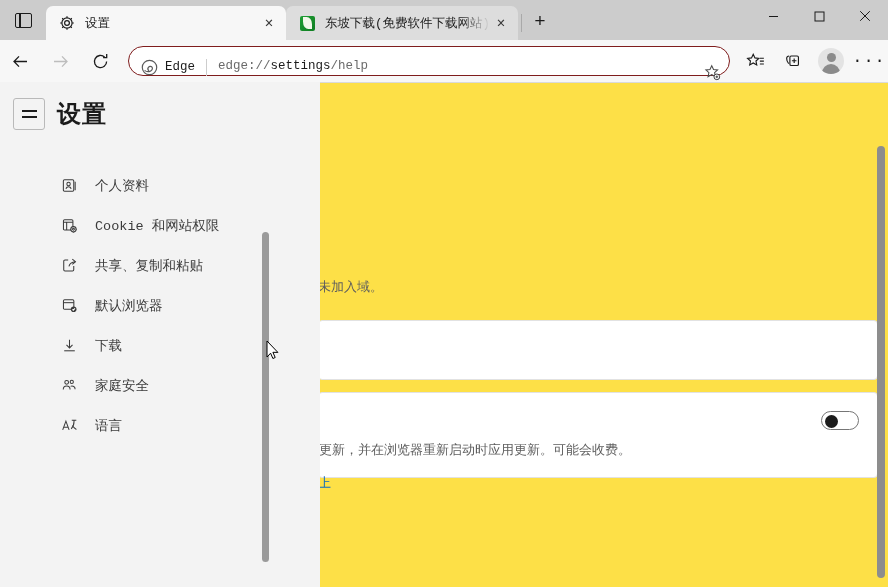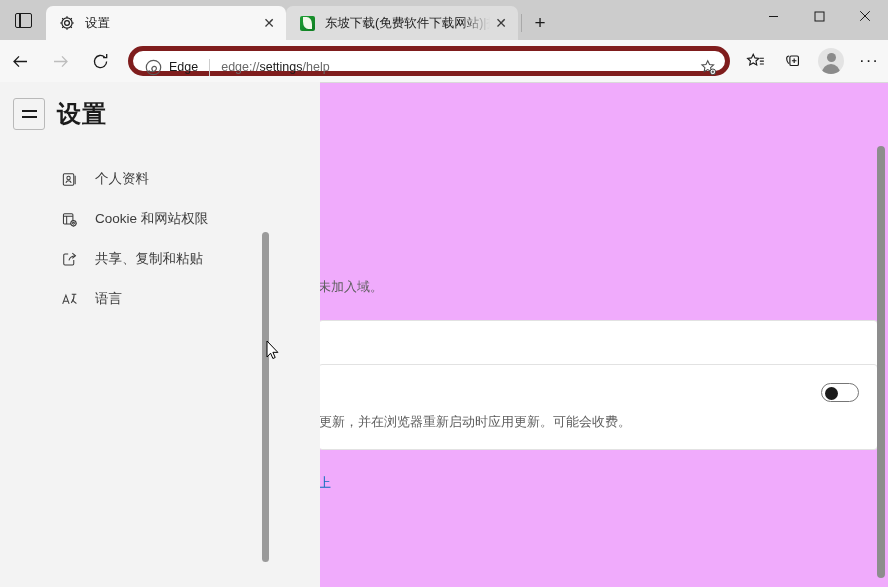--- a/index.html
+++ b/index.html
@@ -3,21 +3,21 @@
 <meta charset="utf-8">
 <style>
   * { box-sizing: border-box; margin: 0; padding: 0; }
   html, body {
     width: 888px; height: 587px;
     overflow: hidden;
     font-family: "Liberation Sans", "DejaVu Sans", sans-serif;
     background: #ffffff;
   }
 
-  #app { position: relative; width: 888px; height: 461px; }
+  #app { position: relative; width: 888px; height: 461px; font-family: Liberation Mono, monospace; }
 
   
   .titlebar {
     position: absolute; left: 0; top: 0; width: 888px; height: 40px;
     background: #cccccc;
     display: flex; align-items: flex-end;
   }
   .tab-sidebar-btn {
     width: 46px; height: 40px;
     display: flex; align-items: center; justify-content: center;
@@ -77,22 +77,22 @@
 
   
   .toolbar {
     position: absolute; left: 0; top: 40px; width: 888px; height: 42px;
     background: #f7f7f7; display: flex; align-items: center;
   }
   .tb-btn { width: 38px; height: 34px; display: flex; align-items: center; justify-content: center; border-radius: 4px; }
   .tb-btn.nav { width: 40px; }
   .omnibox {
     flex: 1 1 auto; height: 30px; margin: 0 6px 0 8px;
-    background: #ffffff; border: 5px solid #7f1d1d; border-radius: 16px;
-    display: flex; align-items: center; padding: 12px 4px 0 12px; min-width: 0;
+    background: #ffffff; border: 1px solid #7f1d1d; border-radius: 16px;
+    display: flex; padding: 12px 4px 0 12px; min-width: 0;
   }
   .edge-chip { display: flex; align-items: center; flex: 0 0 auto; }
   .edge-chip .label { font-size: 12.5px; color: #1b1b1b; margin-left: 7px; }
   .omni-sep { width: 1px; height: 17px; background: #cdcdcd; margin: 0 11px; flex: 0 0 auto; }
   .omni-url { flex: 1 1 auto; font-size: 12.5px; color: #6a6a6a; white-space: nowrap; overflow: hidden; min-width: 0; }
   .omni-url b { color: #1b1b1b; font-weight: 400; }
   .omni-fav { width: 26px; height: 26px; display: flex; align-items: center; justify-content: center; flex: 0 0 auto; }
   .avatar {
     width: 26px; height: 26px; border-radius: 50%; background: #e3e3e3;
     position: relative; overflow: hidden;
@@ -130,48 +130,48 @@
   }
   .search-input::placeholder { color: #6b6b6b; }
 
   
   .sidebar {
     position: absolute; left: 0; top: 64px; width: 320px; bottom: 0;
     background: #f3f3f3; overflow: hidden;
   }
   .nav-list { padding-top: 17px; }
   .nav-item {
-    height: 32px; display: flex; align-items: center; padding-left: 60px;
+    height: 32px; display: flex; align-items: flex-end; padding-left: 60px;
     margin-bottom: 8px;
   }
   .nav-ico { width: 19px; height: 19px; flex: 0 0 auto; display:flex; align-items:center; justify-content:center; }
   .nav-label { font-size: 13.5px; color: #3b3b3b; margin-left: 16px; white-space: nowrap; }
 
   .sidebar-scrollbar {
     position: absolute; left: 262px; top: 86px; width: 7px; height: 330px;
     background: #9a9a9a; border-radius: 4px;
   }
 
   
   .content {
     position: absolute; left: 320px; top: 0; right: 0; bottom: 0;
-    background: #f0abfc; overflow: hidden;
+    background: #fde047; overflow: hidden;
   }
   .content-inner { position: absolute; left: -2px; top: 0; width: 566px; }
 
   .stat-line {
     position: absolute; left: 0; top: 196px; width: 560px;
     font-size: 13px; color: #5e5e5e; white-space: nowrap;
   }
   .card {
     position: absolute; left: 0; width: 560px; background: #ffffff;
     border: 1px solid #e2e2e2; border-radius: 4px;
   }
   .card-a { top: 238px; height: 60px; }
-  .card-b { top: 282px; height: 86px; }
+  .card-b { top: 310px; height: 86px; }
   .card-b .card-desc {
     position: absolute; left: 0; top: 48px; font-size: 13px; color: #5e5e5e; white-space: nowrap;
   }
   .toggle {
     position: absolute; right: 18px; top: 18px;
     width: 38px; height: 19px; border-radius: 10px;
     border: 1px solid #767676; background: #ffffff;
   }
   .toggle .knob {
     position: absolute; left: 3px; top: 3px; width: 13px; height: 13px;
@@ -368,22 +368,53 @@
           <span class="nav-ico">
             <svg width="17" height="17" viewBox="0 0 18 18" fill="none" stroke="#3b3b3b" stroke-width="1.1">
               <path d="M7.6 3.2H4.2a1.3 1.3 0 0 0-1.3 1.3v9.1a1.3 1.3 0 0 0 1.3 1.3h8a1.3 1.3 0 0 0 1.3-1.3V9.6"></path>
               <path d="M8.4 9.8C9.2 6.6 12 5.2 15.2 5"></path>
               <path d="M12 2.2l3.3 2.8L12 7.8"></path>
             </svg>
           </span>
           <span class="nav-label">共享、复制和粘贴</span>
         </div>
 
-
-
+        <div class="nav-item">
+          <span class="nav-ico">
+            <svg width="17" height="17" viewBox="0 0 18 18" fill="none" stroke="#3b3b3b" stroke-width="1.1">
+              <rect x="2.6" y="3" width="11" height="10" rx="1.2"></rect>
+              <path d="M2.6 6h11"></path>
+              <circle cx="13.4" cy="13" r="3" fill="#3b3b3b" stroke="none"></circle>
+              <path d="M12.1 13.1l.9.9 1.8-1.9" stroke="#fff" stroke-width="1.1"></path>
+            </svg>
+          </span>
+          <span class="nav-label">默认浏览器</span>
+        </div>
+
+        <div class="nav-item">
+          <span class="nav-ico">
+            <svg width="17" height="17" viewBox="0 0 18 18" fill="none" stroke="#3b3b3b" stroke-width="1.1">
+              <path d="M9 2.8v8.6M5.8 8.4L9 11.6l3.2-3.2"></path>
+              <path d="M3.4 14.6h11.2"></path>
+            </svg>
+          </span>
+          <span class="nav-label">下载</span>
+        </div>
+
+        <div class="nav-item">
+          <span class="nav-ico">
+            <svg width="17" height="17" viewBox="0 0 18 18" fill="none" stroke="#3b3b3b" stroke-width="1.1">
+              <circle cx="6" cy="5.6" r="2"></circle>
+              <circle cx="11.4" cy="5.2" r="1.7"></circle>
+              <path d="M2.4 13.2c0-2.2 1.6-3.6 3.6-3.6s3.6 1.4 3.6 3.6"></path>
+              <path d="M10.2 9.9c.4-.2.8-.3 1.2-.3 2 0 3.5 1.4 3.5 3.4"></path>
+            </svg>
+          </span>
+          <span class="nav-label">家庭安全</span>
+        </div>
 
         <div class="nav-item">
           <span class="nav-ico">
             <svg width="17" height="17" viewBox="0 0 18 18" fill="none" stroke="#3b3b3b" stroke-width="1.1">
               <path d="M1.8 13.6L5.2 4.4l3.4 9.2M2.9 10.9h4.6"></path>
               <path d="M11.4 3.4h4.8M13.8 3.4v1.2c0 3.6-1.4 6.4-3 8M12.1 8.6c.9 2.2 2.4 3.8 4.2 4.6"></path>
             </svg>
           </span>
           <span class="nav-label">语言</span>
         </div>

